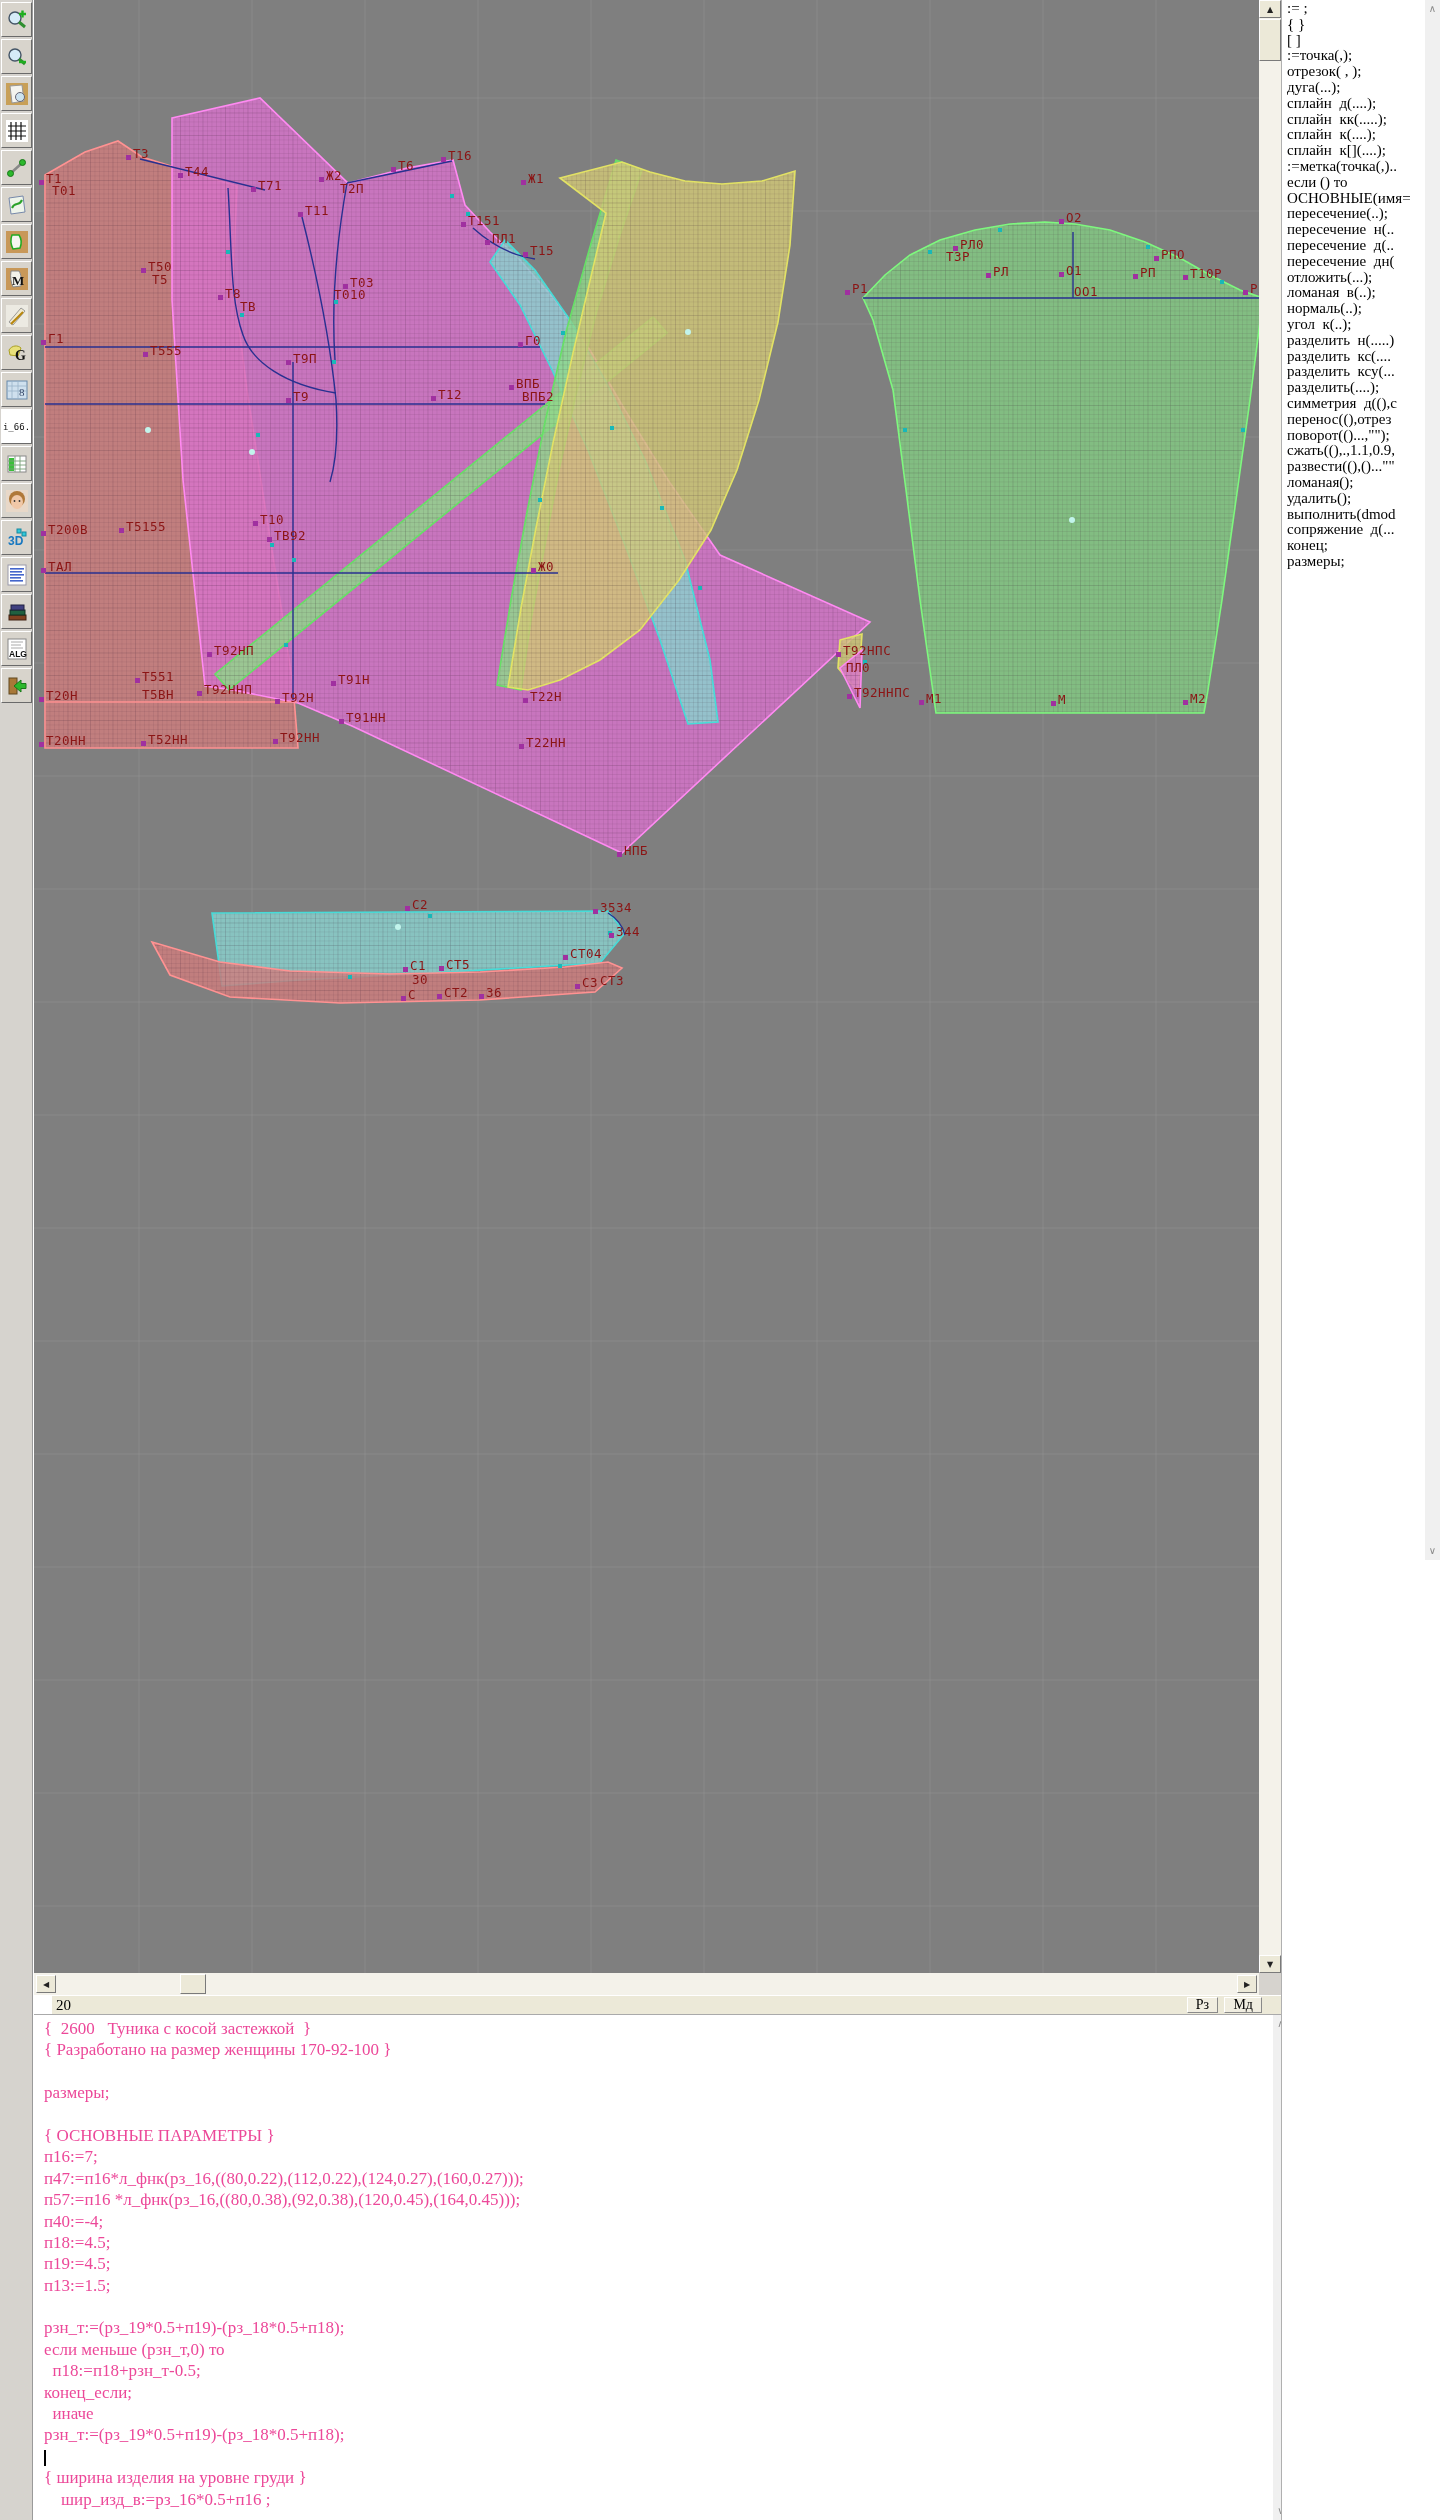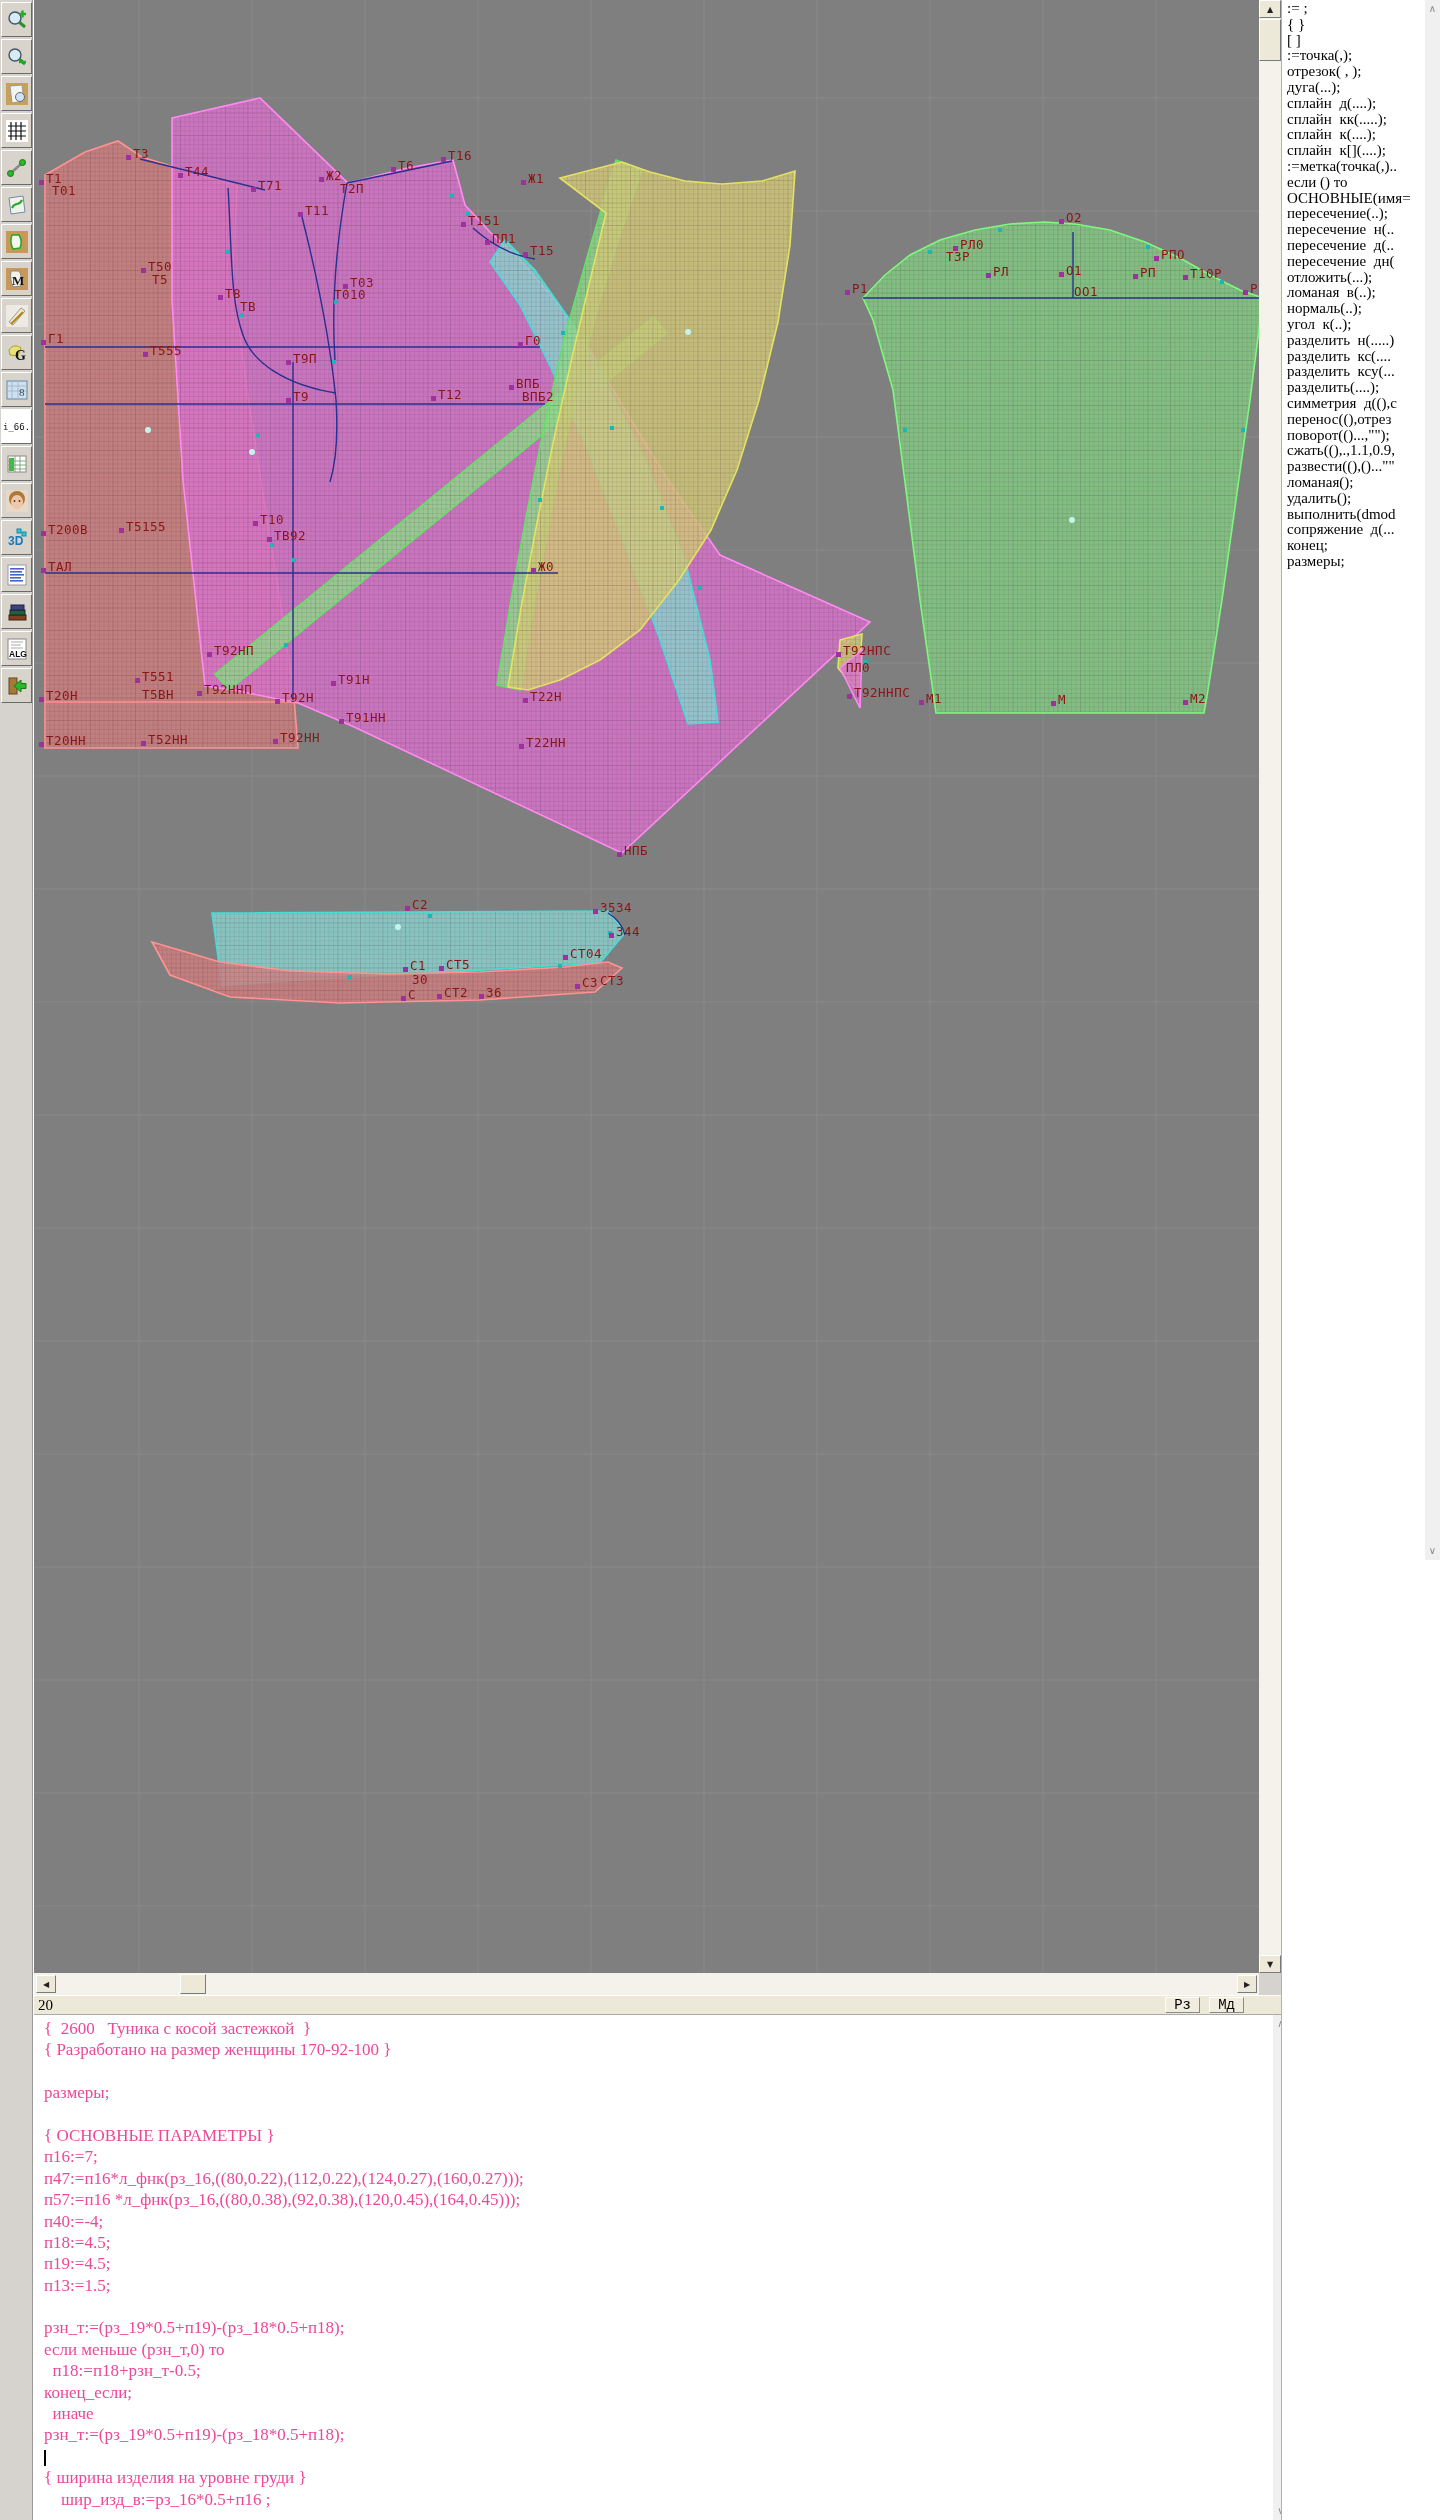--- a/index.html
+++ b/index.html
@@ -20,26 +20,26 @@
   #cv text{font-family:"DejaVu Sans Mono",monospace;font-size:12.5px;fill:#8b1414;letter-spacing:0.5px;}
   
   .sb-btn{position:absolute;background:#ece9d8;border:1px solid;border-color:#fff #7a7a7a #7a7a7a #fff;
           box-sizing:border-box;font-family:"DejaVu Sans",sans-serif;font-size:8px;color:#222;
           display:flex;align-items:center;justify-content:center;}
   #vscroll{position:absolute;left:1259px;top:0;width:22px;height:1973px;background:#f4f2ea;}
   #hscroll{position:absolute;left:34px;top:1973px;width:1225px;height:22px;background:#f4f2ea;}
   #scroll-corner{position:absolute;left:1259px;top:1973px;width:22px;height:22px;background:#d6d3ce;}
   .sb-thumb{position:absolute;background:#ece9d8;border:1px solid;border-color:#fff #7a7a7a #7a7a7a #fff;box-sizing:border-box;}
   
-  #statusbar{position:absolute;left:34px;top:1995px;width:1256px;height:19px;background:#ece9d8;
+  #statusbar{position:absolute;left:52px;top:1995px;width:1256px;height:19px;background:#ece9d8;
              border-top:1px solid #fff;box-sizing:border-box;font-size:15px;color:#000;text-align:right;}
   #line-num{position:absolute;left:4px;top:1px;}
   .stbtn{position:absolute;top:1px;height:16px;padding:0 8px;background:#f0ede0;border:1px solid;
          border-color:#fff #8a8a8a #8a8a8a #fff;box-sizing:border-box;font-size:14px;line-height:14px;
-         font-family:Liberation Mono, monospace;}
+         font-family:Liberation Serif, serif;}
   
   #editor{position:absolute;left:34px;top:2014px;width:1256px;height:506px;background:#fff;
           border-top:1px solid #aaa;box-sizing:border-box;}
   #editor-text{position:absolute;left:10px;top:4px;right:22px;bottom:0;overflow:hidden;}
   .eline{height:21.4px;font-size:17px;white-space:pre;color:#ec4899;}
   .caret{display:inline-block;width:1.5px;height:16px;background:#000;vertical-align:middle;}
   .flat-sb{position:absolute;background:#f0f0f0;}
   .flat-chev{position:absolute;width:100%;text-align:center;color:#8a8a8a;
              font-family:"DejaVu Sans",sans-serif;font-size:10px;line-height:14px;}
   

